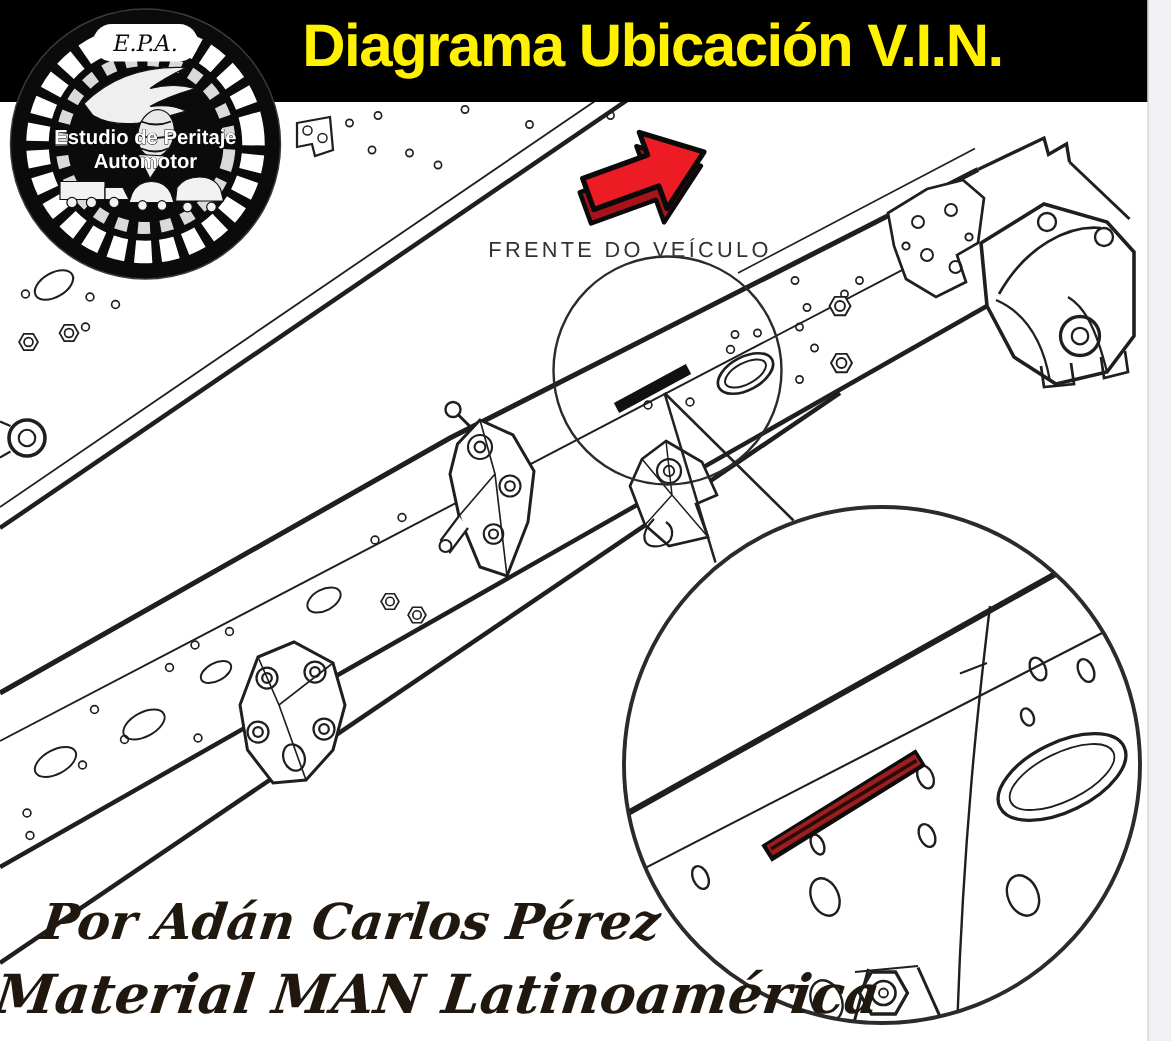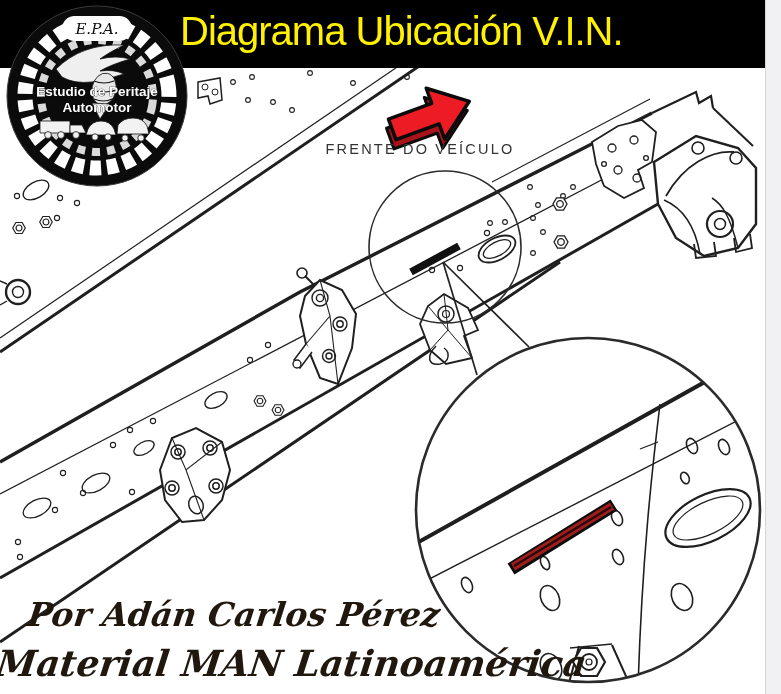--- a/index.html
+++ b/index.html
@@ -2,25 +2,25 @@
 <html><head>
 <meta charset="utf-8">
 <style>
   html,body{margin:0;padding:0;background:#ffffff;}
   .stage{position:relative;width:781px;height:694px;background:#ffffff;overflow:hidden;
          font-family:"Liberation Sans",sans-serif;}
   .side-strip{position:absolute;right:0;top:0;width:15px;height:694px;
               background:#f1f0f2;border-left:1px solid #d6d5d7;}
   .art{position:absolute;left:0;top:0;}
   .header-bar{position:absolute;left:0;top:0;width:766px;height:68px;background:#000000;}
-  .page-title{position:absolute;left:180px;top:9px;width:510px;
-              font-size:40px;font-weight:400;letter-spacing:-1px;color:#fff100;
+  .page-title{position:absolute;left:180px;top:9px;width:510px;text-align:center;
+              font-size:40px;font-weight:700;letter-spacing:-1px;color:#fff100;
               font-family:"Liberation Sans",sans-serif;white-space:nowrap;}
   .logo{position:absolute;left:4px;top:3px;}
-  .frente-label{position:absolute;left:310px;top:141px;width:220px;text-align:center;
+  .frente-label{position:absolute;left:310px;top:159px;width:220px;text-align:center;
                 font-size:14.5px;letter-spacing:2.2px;color:#333333;font-weight:400;
                 white-space:nowrap;}
   .credits{position:absolute;left:0px;top:590px;width:462px;text-align:center;
            font-family:"DejaVu Serif",serif;font-style:italic;font-weight:bold;
            color:#20180e;transform:skewX(-7deg);}
   .credit-author{font-size:33px;line-height:50px;white-space:nowrap;}
   .credit-source{font-size:36px;line-height:46px;white-space:nowrap;}
 </style>
 </head>
 <body>

